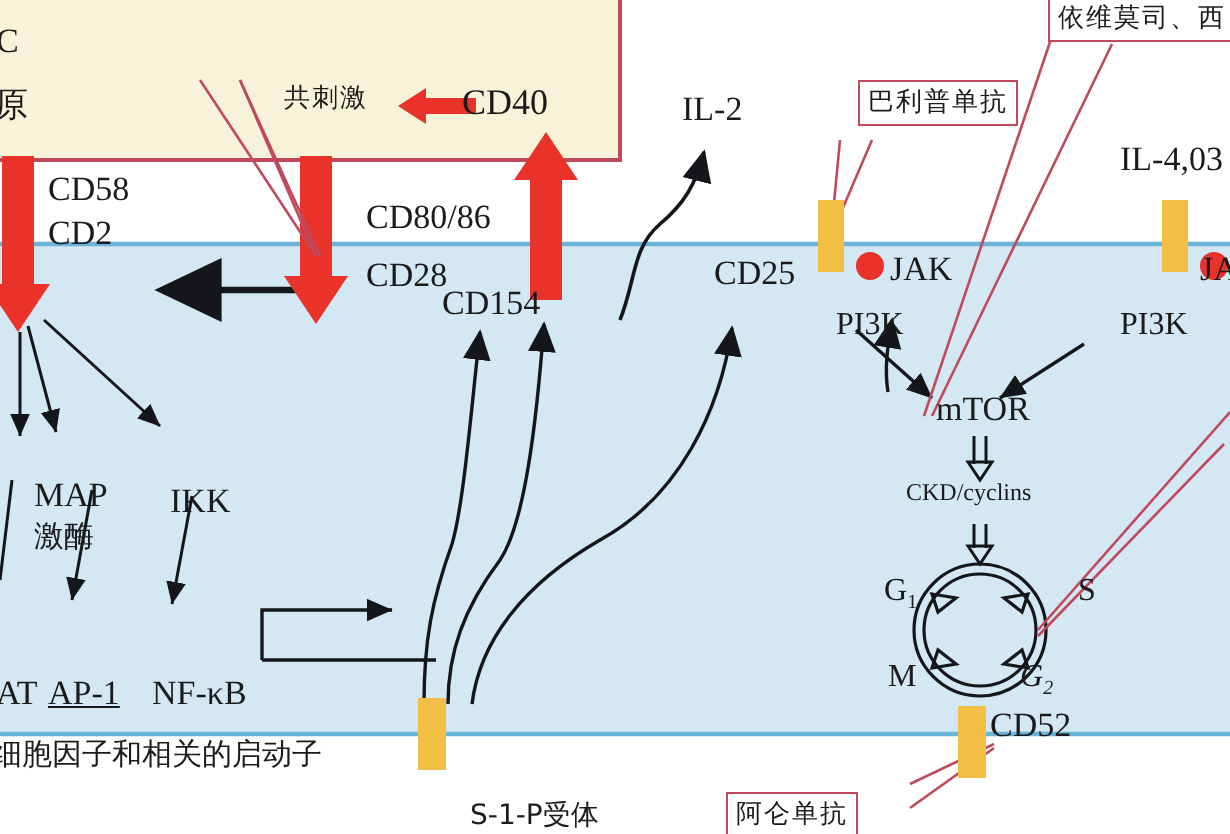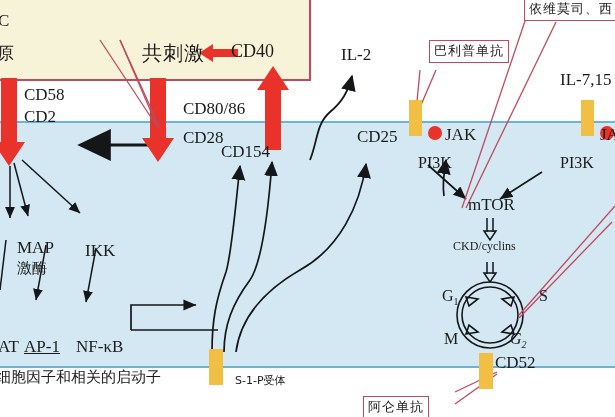--- a/index.html
+++ b/index.html
@@ -139,38 +139,38 @@
   <div class="jak" style="left:428px;top:126px;width:14px;height:14px;"></div>
 
   <div class="recept" style="left:581px;top:100px;width:13px;height:36px;"></div>
   <div class="jak" style="left:600px;top:126px;width:14px;height:14px;"></div>
 
   <div class="recept" style="left:209px;top:349px;width:14px;height:36px;"></div>
   <div class="recept" style="left:479px;top:353px;width:14px;height:36px;"></div>
 
   <div class="lbl serif" style="left:-2px;top:12px;font-size:17px;">C</div>
   <div class="lbl cjk" style="left:-3px;top:45px;font-size:17px;">原</div>
-  <div class="lbl cjk" style="left:142px;top:43px;font-size:20px;letter-spacing:1px;">共刺激</div>
+  <div class="lbl cjk" style="left:142px;top:43px;font-size:13px;letter-spacing:1px;">共刺激</div>
   <div class="lbl serif" style="left:231px;top:42px;font-size:18px;">CD40</div>
 
   <div class="drugbox" style="left:429px;top:40px;">巴利普单抗</div>
   <div class="drugbox" style="left:524px;top:-2px;">依维莫司、西</div>
   <div class="drugbox" style="left:363px;top:396px;">阿仑单抗</div>
 
   <div class="lbl serif" style="left:24px;top:86px;font-size:17px;">CD58</div>
   <div class="lbl serif" style="left:24px;top:108px;font-size:17px;">CD2</div>
   <div class="lbl serif" style="left:183px;top:100px;font-size:17px;">CD80/86</div>
   <div class="lbl serif" style="left:183px;top:129px;font-size:17px;">CD28</div>
   <div class="lbl serif" style="left:221px;top:143px;font-size:17px;">CD154</div>
   <div class="lbl serif" style="left:357px;top:128px;font-size:17px;">CD25</div>
   <div class="lbl serif" style="left:495px;top:354px;font-size:17px;">CD52</div>
-  <div class="lbl cjk" style="left:235px;top:375px;font-size:11px;">S-1-P受体</div>
+  <div class="lbl cjk" style="left:235px;top:401px;font-size:14px;">S-1-P受体</div>
 
   <div class="lbl serif" style="left:341px;top:46px;font-size:17px;">IL-2</div>
-  <div class="lbl serif" style="left:560px;top:71px;font-size:17px;">IL-7,15</div>
+  <div class="lbl serif" style="left:560px;top:71px;font-size:17px;">IL-4,03</div>
 
   <div class="lbl serif" style="left:445px;top:126px;font-size:17px;">JAK</div>
   <div class="lbl serif" style="left:600px;top:126px;font-size:17px;">JAK</div>
   <div class="lbl serif" style="left:418px;top:155px;font-size:16px;">PI3K</div>
   <div class="lbl serif" style="left:560px;top:155px;font-size:16px;">PI3K</div>
   <div class="lbl serif" style="left:468px;top:196px;font-size:17px;">mTOR</div>
   <div class="lbl serif" style="left:453px;top:240px;font-size:12px;">CKD/cyclins</div>
 
   <div class="lbl serif" style="left:17px;top:239px;font-size:17px;">MAP</div>
   <div class="lbl cjk" style="left:17px;top:261px;font-size:15px;">激酶</div>

